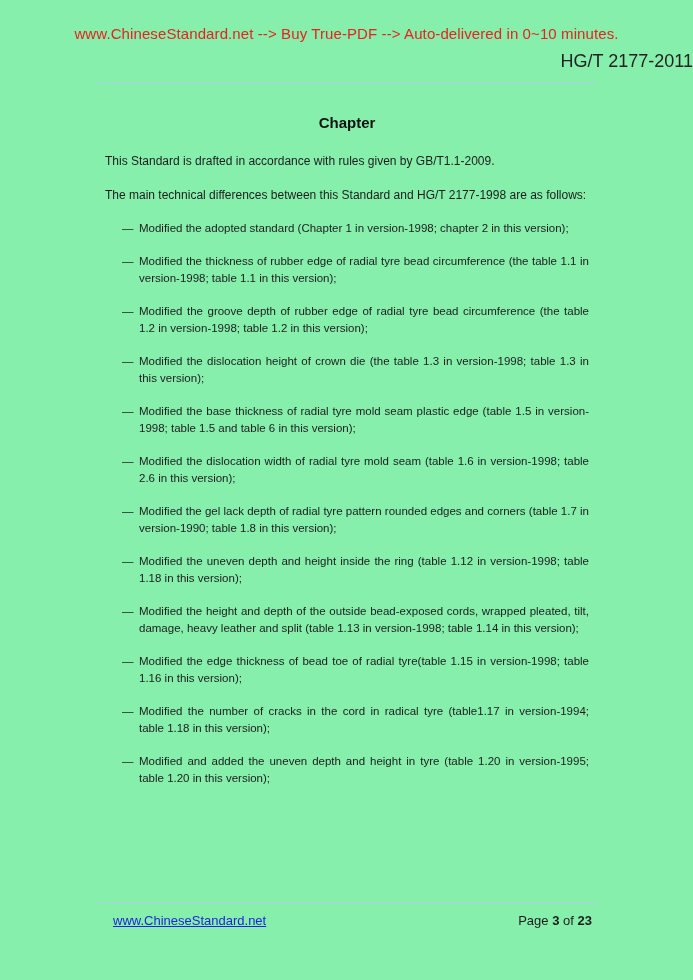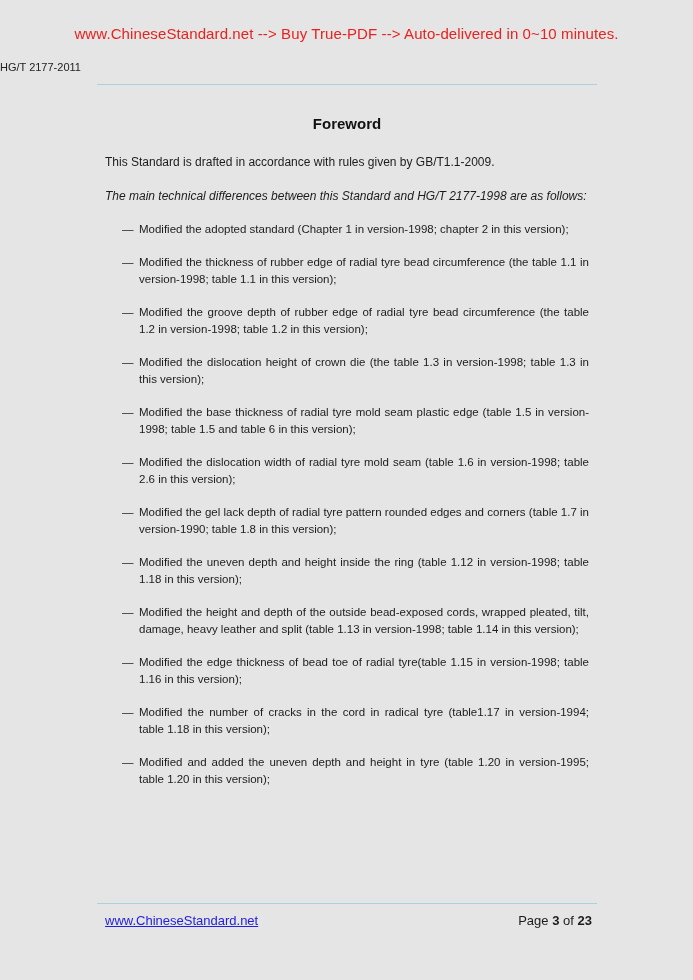--- a/index.html
+++ b/index.html
@@ -3,37 +3,37 @@
 <meta charset="utf-8">
 <style>
   * { box-sizing: border-box; }
   html, body { margin: 0; padding: 0; background: #ffffff; }
   body { font-family: "Liberation Sans", sans-serif; color: #1c1c1c; }
 
   .page {
     position: relative;
     width: 693px;
     height: 980px;
-    background: #e5e5e5;
+    background: #86efac;
     overflow: hidden;
   }
 
   .banner {
     padding-top: 25px;
     text-align: center;
     font-size: 15px;
     color: #e8221e;
     letter-spacing: 0.1px;
     cursor: pointer;
   }
 
   .doc-num {
-    margin-top: 19px;
-    text-align: left;
-    font-size: 11px;
+    margin-top: 9px;
+    text-align: right;
+    font-size: 18px;
     color: #222;
   }
 
   .rule {
     border: none;
     border-top: 1px solid #abd0e2;
     width: 500px;
     margin: 0;
     margin-left: 97px;
   }
@@ -53,21 +53,21 @@
   }
 
   #paragraphs { margin-top: 22px; }
 
   .para {
     margin: 0 0 17px 0;
     font-size: 12px;
     line-height: 17px;
     text-align: justify;
   }
-  .para:last-child { margin-bottom: 0; font-style: italic; }
+  .para:last-child { margin-bottom: 0; }
 
   #mod-list { margin-top: 16px; }
 
   .list-item {
     display: flex;
     margin-bottom: 16px;
     padding-left: 17px;
     font-size: 11.5px;
     line-height: 17px;
   }
@@ -93,40 +93,41 @@
     margin-top: 9px;
     display: flex;
     justify-content: space-between;
     align-items: baseline;
   }
   .footer-link {
     font-size: 13px;
     color: #2421dd;
     text-decoration: underline;
     cursor: pointer;
+    margin-left: 8px;
   }
   .page-info {
     font-size: 13px;
     color: #1c1c1c;
   }
   .page-info b { font-weight: bold; }
 </style>
 </head>
 <body>
 
 <div class="page">
 
   <div class="banner">www.ChineseStandard.net --&gt; Buy True-PDF --&gt; Auto-delivered in 0~10 minutes.</div>
 
   <div class="doc-num">HG/T 2177-2011</div>
 
   <hr class="rule top-rule">
 
   <div class="content">
-    <h1 class="title">Foreword</h1>
+    <h1 class="title">Chapter</h1>
 
     <div id="paragraphs">
         <p class="para">This Standard is drafted in accordance with rules given by GB/T1.1-2009.</p>
         <p class="para">The main technical differences between this Standard and HG/T 2177-1998 are as follows:</p>
       </div>
 
     <div id="mod-list">
         <div class="list-item">
           <span class="marker">—</span>
           <span class="item-text">Modified the adopted standard (Chapter 1 in version-1998; chapter 2 in this version);</span>

